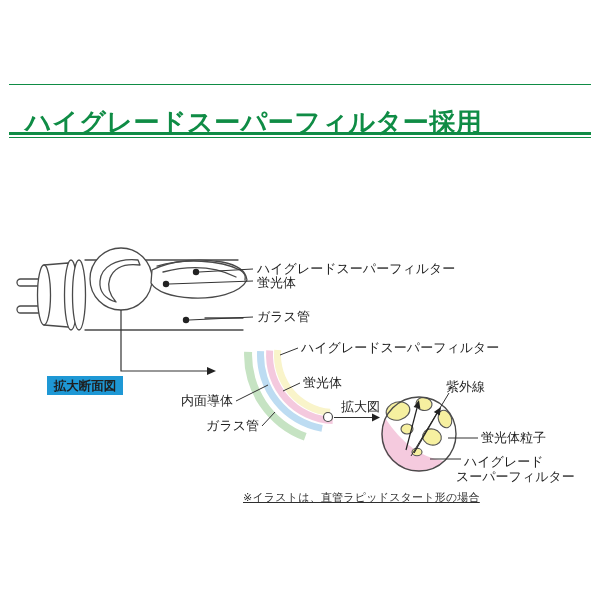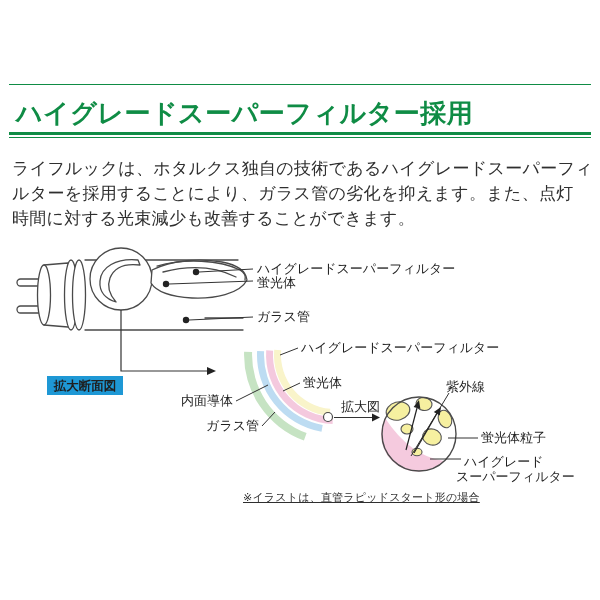--- a/index.html
+++ b/index.html
@@ -2,21 +2,21 @@
 <html><head>
 <meta charset="utf-8">
 <style>
   html,body{margin:0;padding:0;background:#fff;}
   .page{position:relative;width:600px;height:600px;background:#fff;overflow:hidden;
         font-family:"Liberation Sans","DejaVu Sans",sans-serif;color:#2f2f2f;}
   .rule{position:absolute;left:9px;width:582px;}
   .rule-top{top:84px;height:1px;}
   .rule-thick{top:132px;height:3px;}
   .rule-thin{top:137px;height:1px;}
-  .title{position:absolute;left:12px;top:92px;margin:4px;font-size:26px;font-weight:bold;
+  .title{position:absolute;left:12px;top:92px;margin:13px;font-size:26px;font-weight:bold;
          letter-spacing:.5px;white-space:nowrap;}
   .intro{position:absolute;left:12px;top:156px;font-size:17px;line-height:25px;
          letter-spacing:.3px;}
   .intro div{white-space:nowrap;}
   .note{position:absolute;left:243px;top:490px;font-size:11px;letter-spacing:.2px;
         white-space:nowrap;text-decoration:underline;}
   svg.diagram{position:absolute;left:0;top:240px;}
   svg text{font-family:"Liberation Sans","DejaVu Sans",sans-serif;font-size:13px;fill:#1f1f1f;}
   svg text.badge-text{font-size:12.5px;font-weight:bold;}
 </style>
@@ -25,25 +25,20 @@
 
 <div class="page">
 
   <div class="rule rule-top" style="background-color: rgb(15, 140, 69);"></div>
 
   <h1 class="title" style="color: rgb(15, 140, 69);">ハイグレードスーパーフィルター採用</h1>
 
   <div class="rule rule-thick" style="background-color: rgb(15, 140, 69);"></div>
   <div class="rule rule-thin" style="background-color: rgb(15, 140, 69);"></div>
 
-  <div class="intro" style="color: rgb(47, 47, 47);">
-    <div>ライフルックは、ホタルクス独自の技術であるハイグレードスーパーフィ</div>
-    <div>ルターを採用することにより、ガラス管の劣化を抑えます。また、点灯</div>
-    <div>時間に対する光束減少も改善することができます。</div>
-  </div>
 
   <svg class="diagram" width="600" height="280" viewBox="0 240 600 280" xmlns="http://www.w3.org/2000/svg">
 
     <g stroke="#4a4a4a" stroke-width="1.3" fill="none" stroke-linejoin="round" stroke-linecap="round">
       <rect x="17" y="279" width="27" height="7" rx="3.5" fill="#fff"></rect>
       <rect x="17" y="306" width="27" height="7" rx="3.5" fill="#fff"></rect>
       <path d="M 44 265 L 68 263 M 44 325 L 68 327 M 68 263 A 6 32 0 0 1 68 327"></path>
       <ellipse cx="44" cy="295" rx="6.5" ry="30" fill="#fff"></ellipse>
       <ellipse cx="71" cy="295" rx="6.5" ry="35" fill="#fff"></ellipse>
       <ellipse cx="79" cy="295" rx="6.5" ry="35" fill="#fff"></ellipse>

